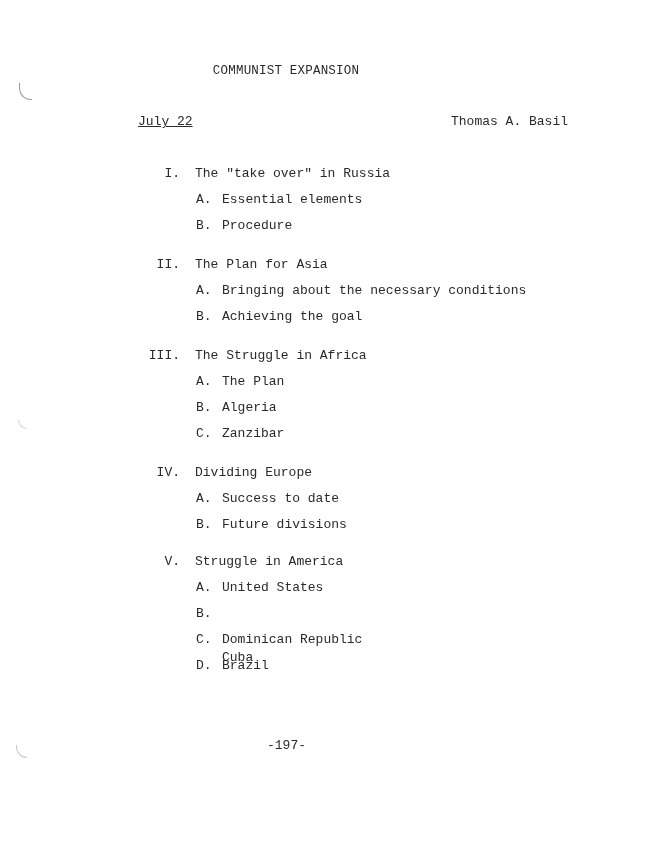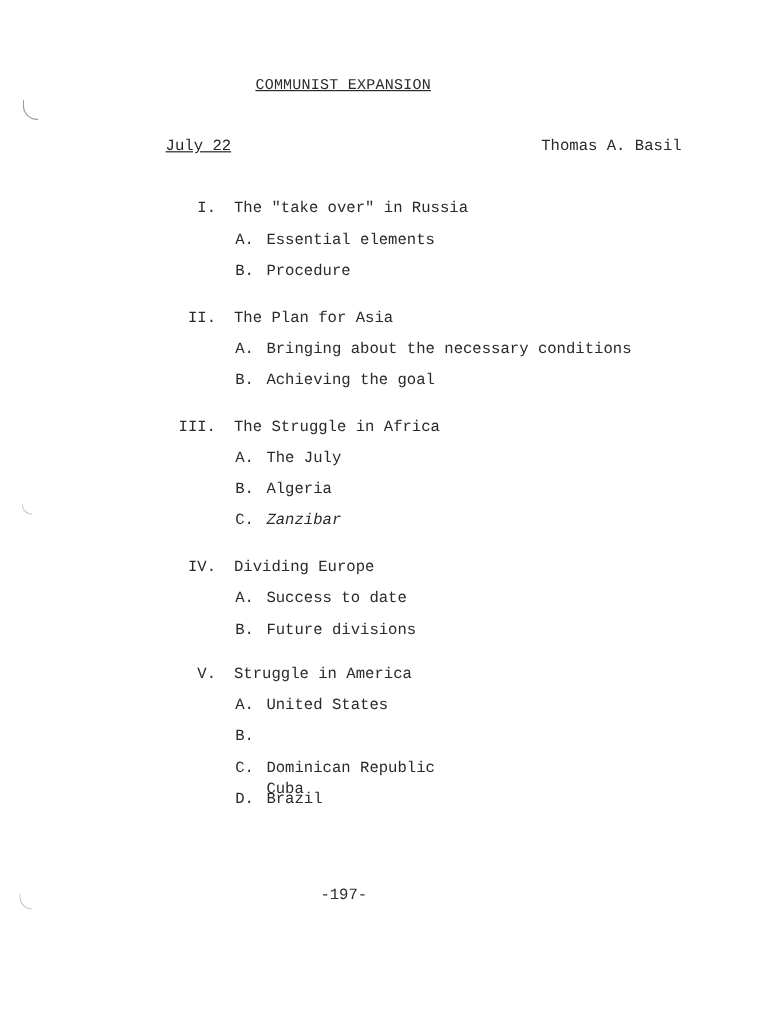--- a/index.html
+++ b/index.html
@@ -2,21 +2,21 @@
 <html><head>
 <meta charset="utf-8">
 <style>
   html, body { margin: 0; padding: 0; background: #ffffff; }
   body {
     width: 650px; height: 842px; position: relative; overflow: hidden;
     font-family: "Liberation Mono", "DejaVu Sans Mono", monospace;
     color: #2a2a2a; font-size: 13px;
   }
   .abs { position: absolute; white-space: pre; }
-  .title { top: 64px; left: 0; width: 572px; text-align: center; font-size: 12.5px; letter-spacing: 0.2px; text-decoration: underline; }
+  .title { top: 64px; left: 0; width: 572px; text-align: center; font-size: 12.5px; letter-spacing: 0.2px; }
   .date { top: 114px; left: 138px; text-decoration: underline; }
   .author { top: 114px; left: 451px; }
   .num { position: absolute; text-align: right; width: 50px; }
   .txt { position: absolute; }
   .pagenum { top: 738px; left: 0; width: 573px; text-align: center; }
   .mark { position: absolute; border: 1px solid #9a9a9a; border-right: none; border-top: none; border-radius: 0 0 0 12px; }
 </style>
 </head>
 <body>
 
@@ -45,25 +45,25 @@
     <span class="txt" style="top:283px;left:196px;">A.</span>
     <span class="txt" style="top:283px;left:222px;text-align:right;">Bringing about the necessary conditions</span>
     <span class="txt" style="top:309px;left:196px;">B.</span>
     <span class="txt" style="top:309px;left:222px;">Achieving the goal</span>
   </div>
 
   <div>
     <span class="num" style="top:348px;left:130px;">III.</span>
     <span class="txt" style="top:348px;left:195px;">The Struggle in Africa</span>
     <span class="txt" style="top:374px;left:196px;">A.</span>
-    <span class="txt" style="top:374px;left:222px;">The July</span>
+    <span class="txt" style="top:374px;left:222px;">The Plan</span>
     <span class="txt" style="top:400px;left:196px;">B.</span>
     <span class="txt" style="top:400px;left:222px;text-align:right;">Algeria</span>
     <span class="txt" style="top:426px;left:196px;">C.</span>
-    <span class="txt" style="top:426px;left:222px;font-style:italic;">Zanzibar</span>
+    <span class="txt" style="top:426px;left:222px;">Zanzibar</span>
   </div>
 
   <div>
     <span class="num" style="top:465px;left:130px;">IV.</span>
     <span class="txt" style="top:465px;left:195px;">Dividing Europe</span>
     <span class="txt" style="top:491px;left:196px;">A.</span>
     <span class="txt" style="top:491px;left:222px;">Success to date</span>
     <span class="txt" style="top:517px;left:196px;">B.</span>
     <span class="txt" style="top:517px;left:222px;">Future divisions</span>
   </div>

